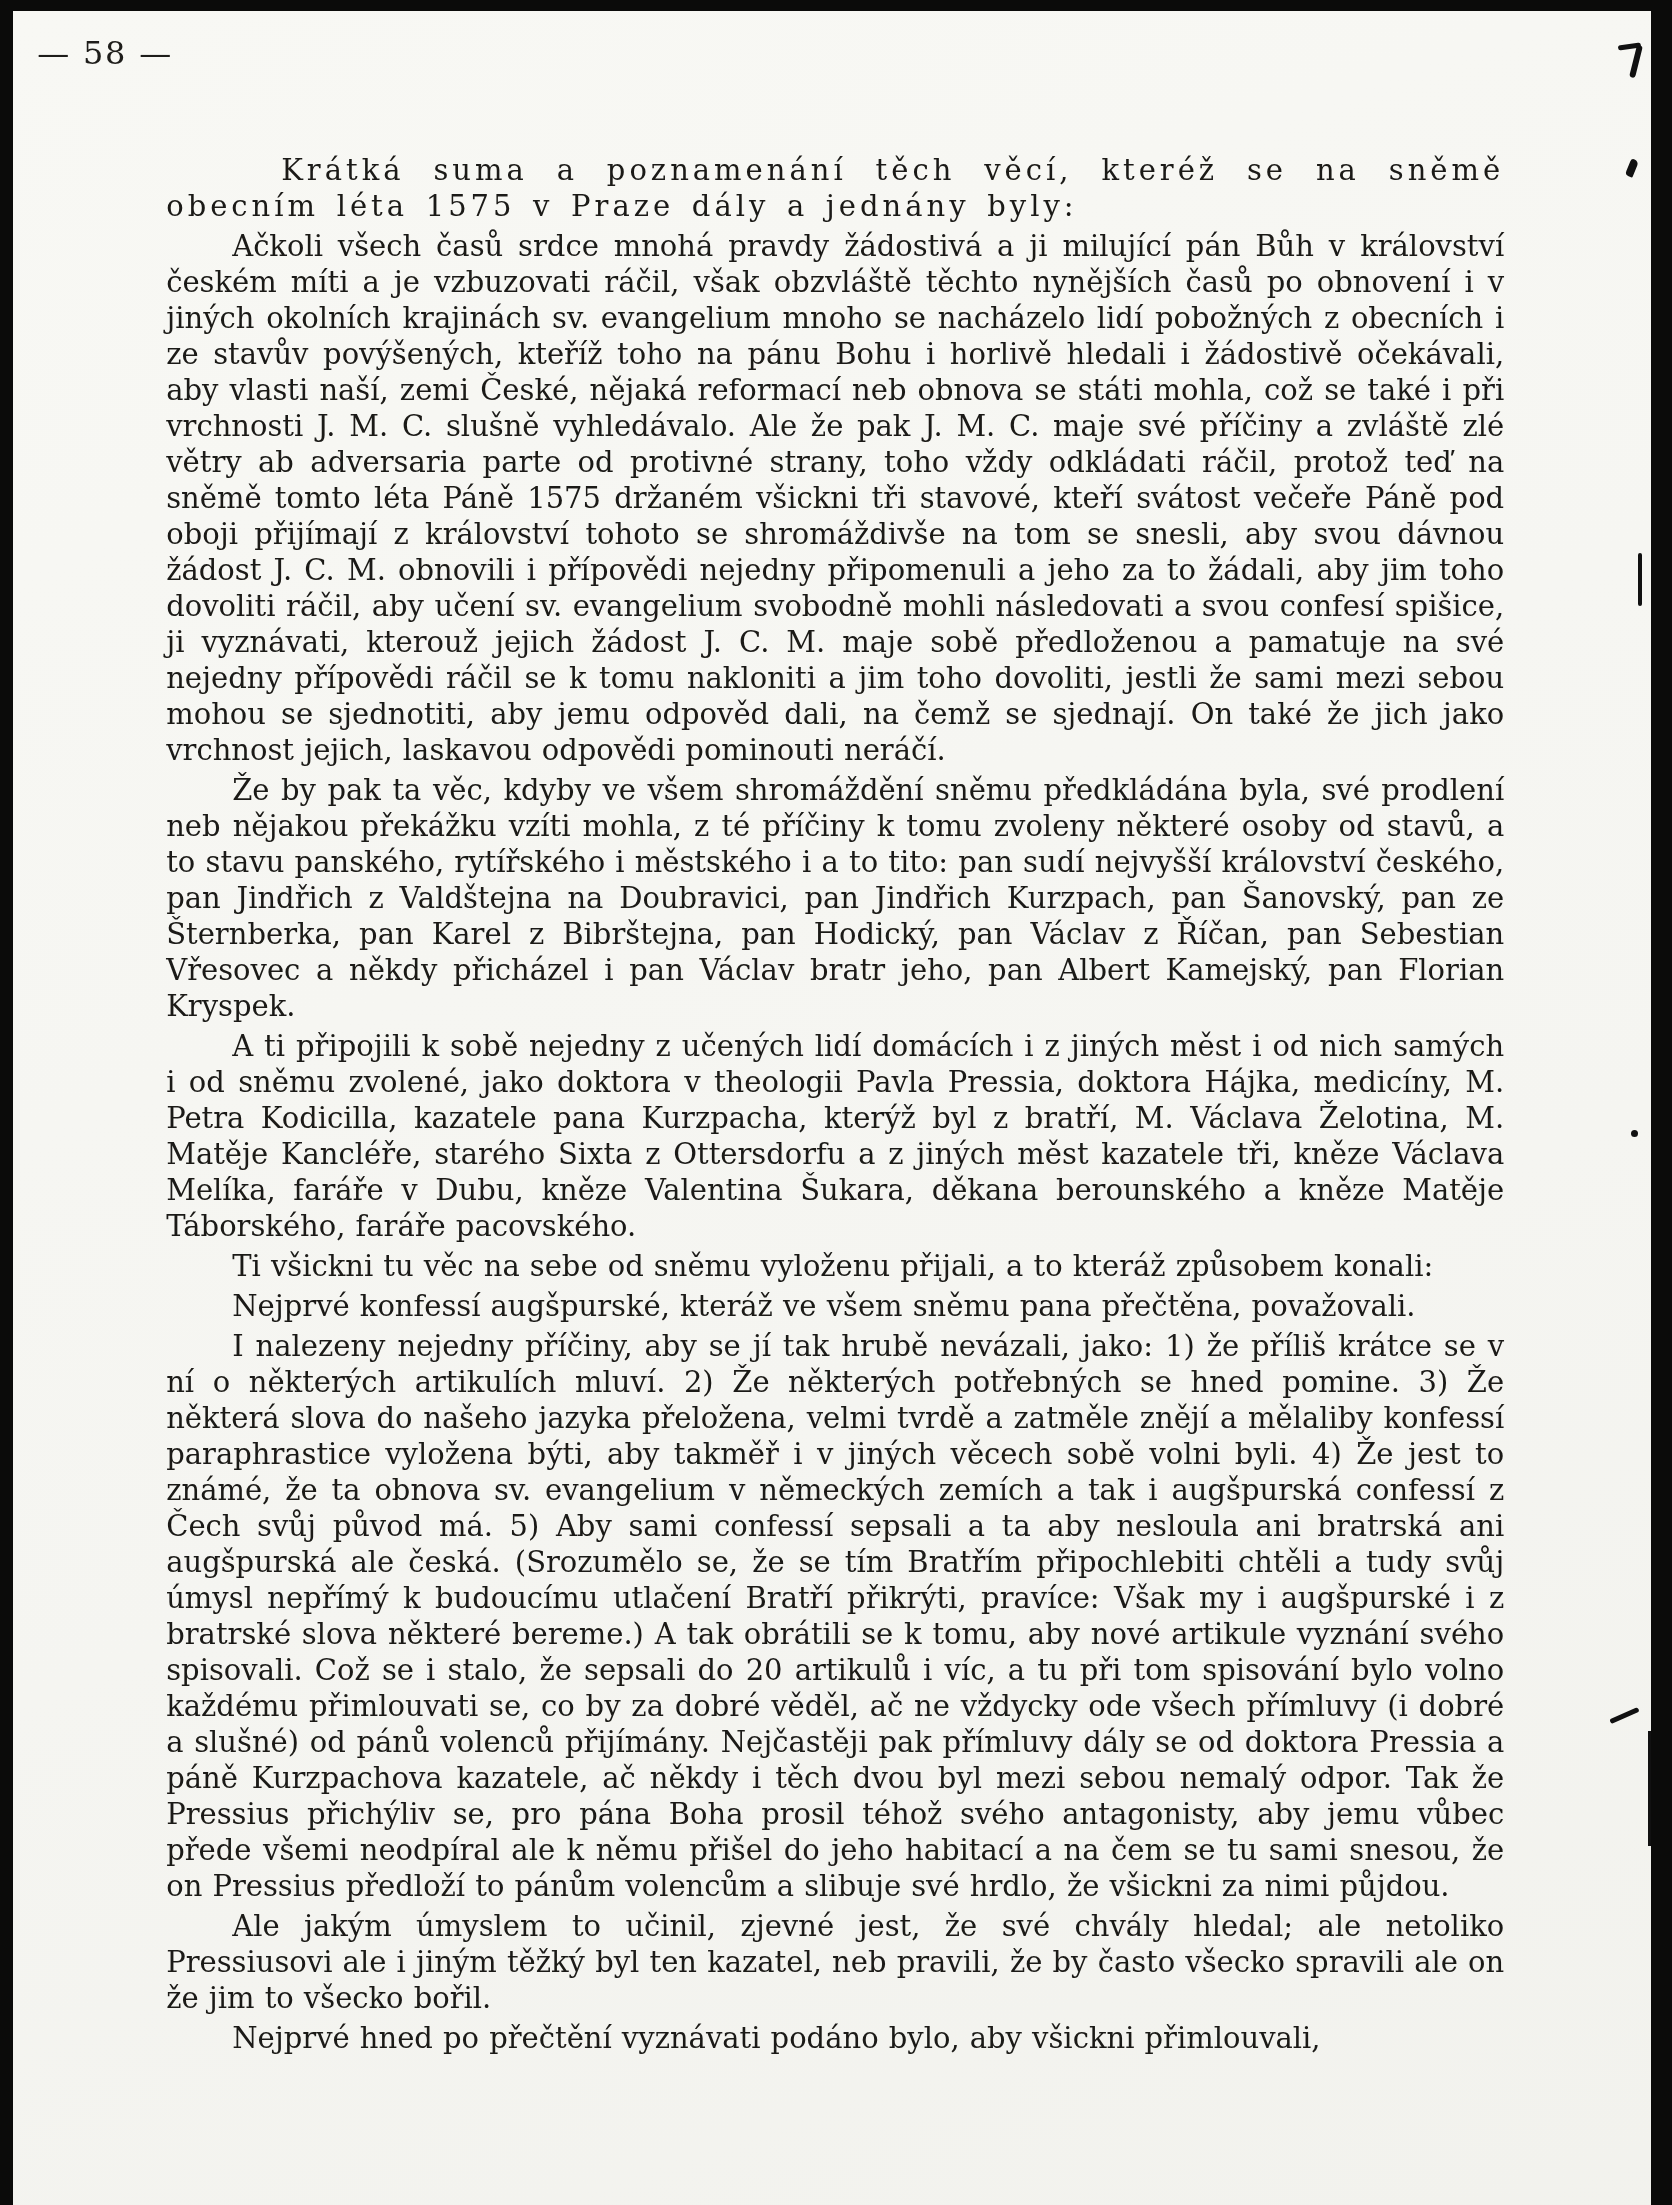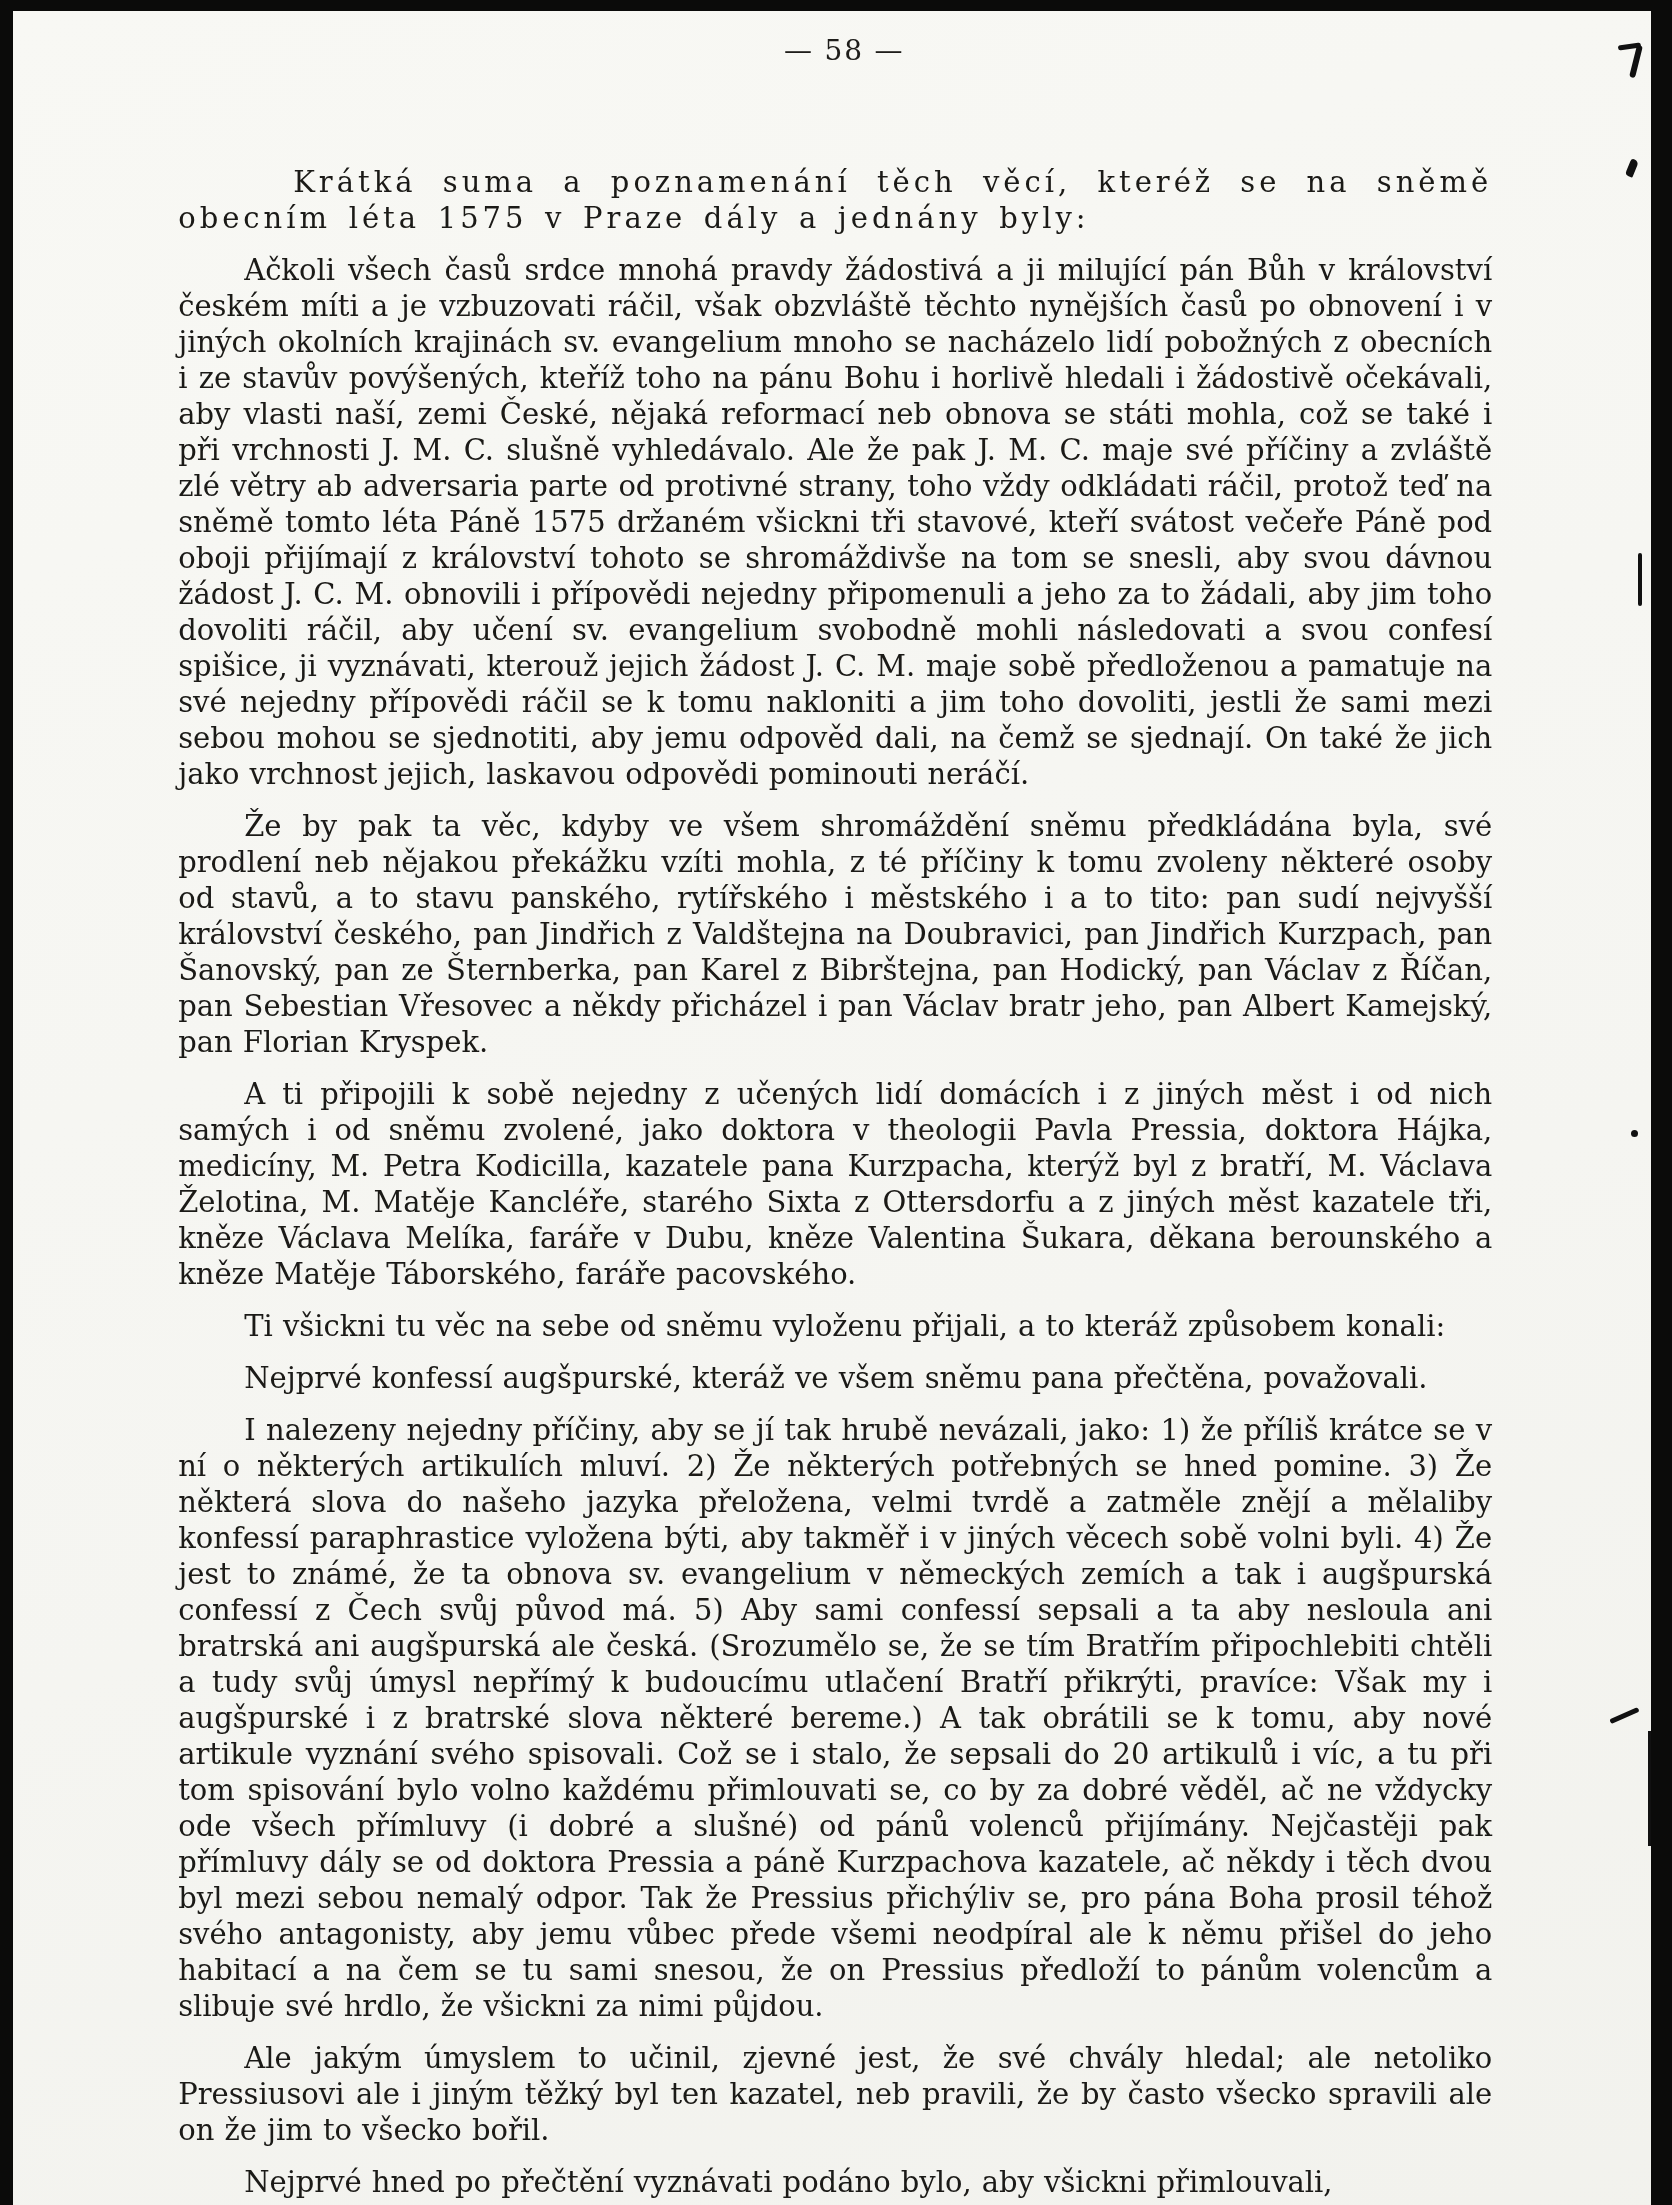--- a/index.html
+++ b/index.html
@@ -19,34 +19,34 @@
     width: 1638px;
     height: 2484px;
     background: linear-gradient(160deg, #f8f8f4 0%, #f5f5f1 55%, #f1f1ec 100%);
     color: #1b1a17;
   }
   .page-number {
     position: absolute;
     top: 23px;
     left: 0;
     width: 100%;
-    text-align: center;
-    font-size: 28px;
+    text-align: left;
+    font-size: 32px;
     letter-spacing: 1.8px;
     color: #1e1d1a;
     padding-left: 24px;
   }
   .text-block {
     position: absolute;
     left: 149px;
     top: 137px;
     width: 1346px;
   }
   .text-block p {
-    margin: 16px;
+    margin: 4px;
     font-size: 29px;
     line-height: 36px;
     text-align: justify;
     text-indent: 66px;
     color: #1b1a17;
     word-spacing: 0.9px;
   }
   .text-block p.heading {
     letter-spacing: 4px;
     text-indent: 115px;

